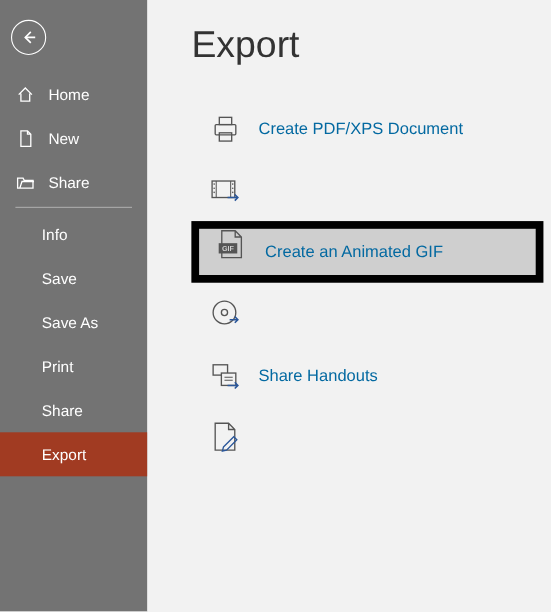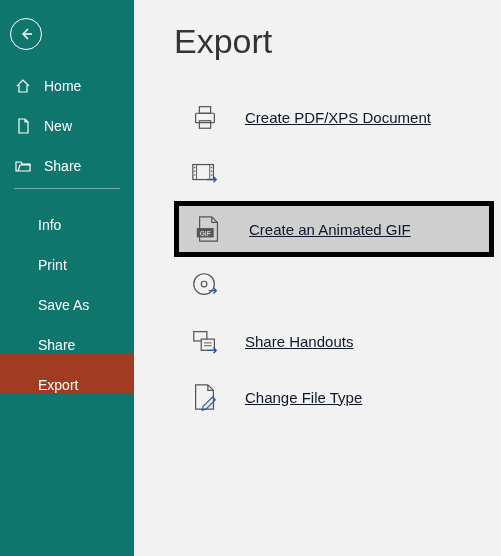--- a/index.html
+++ b/index.html
@@ -8,21 +8,21 @@
     font-size: 14px;
     background: #f2f2f2;
     width: 501px;
     height: 556px;
     overflow: hidden;
     display: flex;
   }
   .sidebar {
     width: 134px;
     height: 100%;
-    background: #0f766e;
+    background: #737373;
     color: #fff;
     display: flex;
     flex-direction: column;
     padding-top: 10px;
   }
   .back-btn {
     width: 32px; height: 32px;
     margin: 8px 0 6px 10px;
     border: 1.5px solid #fff;
     border-radius: 50%;
@@ -40,21 +40,21 @@
     font-size: 14px;
   }
   .sb-item .ico { width: 18px; display:flex; align-items:center; justify-content:center; }
   .sb-divider {
     height: 1px;
     background: rgba(255,255,255,0.4);
     margin: 2px 14px 4px 14px;
   }
   .sb-sub {
     display: flex;
-    align-items: flex-end;
+    align-items: center;
     height: 40px;
     padding-left: 38px;
     cursor: pointer;
     font-size: 14px;
   }
   .sb-sub.selected {
     background: #a13b22;
   }
   .main {
     flex: 1;
@@ -65,33 +65,33 @@
   .page-title {
     font-size: 34px;
     font-weight: 400;
     color: #333;
     margin-bottom: 28px;
   }
   .export-list { display:flex; flex-direction:column; gap:0; }
   .export-item {
     display: flex;
     align-items: center;
-    gap: 24px;
+    gap: 14px;
     padding: 12px 14px;
     width: 320px;
     height: 56px;
     cursor: pointer;
     border: 1px solid transparent;
-    color: #0f172a;
-    text-decoration: underline;
+    color: #0369a1;
   }
   .export-item .eico { width: 32px; height: 32px; display:flex; align-items:center; justify-content:center; }
   .export-item.selected {
     background: #cfcfcf;
-    border: 5px solid #000000;
+    border: 7px solid #000000;
+    align-items: flex-end;
   }
   .export-label { font-size: 15px; }
   svg { display:block; }
 </style>
 </head>
 <body>
 
 <div class="sidebar">
   <div class="back-btn">
     <svg width="16" height="16" viewBox="0 0 16 16">
@@ -127,24 +127,27 @@
     </div>
   </div>
 
   <div class="sb-divider"></div>
 
   <div>
     <div class="sb-sub">
         <span>Info</span>
       </div>
     <div class="sb-sub">
+        <span>Save</span>
+      </div>
+    <div class="sb-sub">
+        <span>Save As</span>
+      </div>
+    <div class="sb-sub">
         <span>Print</span>
-      </div>
-    <div class="sb-sub">
-        <span>Save As</span>
       </div>
     <div class="sb-sub">
         <span>Share</span>
       </div>
     <div class="sb-sub selected">
         <span>Export</span>
       </div>
   </div>
 </div>
 
@@ -215,17 +218,16 @@
       <span class="export-label">Share Handouts</span>
     </div>
 
     <div class="export-item">
       <span class="eico">
         <svg width="30" height="30" viewBox="0 0 32 32">
           <path d="M6 3 H19 L25 9 V29 H6 Z M19 3 V9 H25" stroke="#555" fill="none" stroke-width="1.3"></path>
           <path d="M14 26 L24 16 L27 19 L17 29 L13 30 Z" stroke="#2b579a" fill="none" stroke-width="1.3"></path>
         </svg>
       </span>
-      <span class="export-label">Change File Type</span>
     </div>
 
   </div>
 </div>
 
 </body></html>

